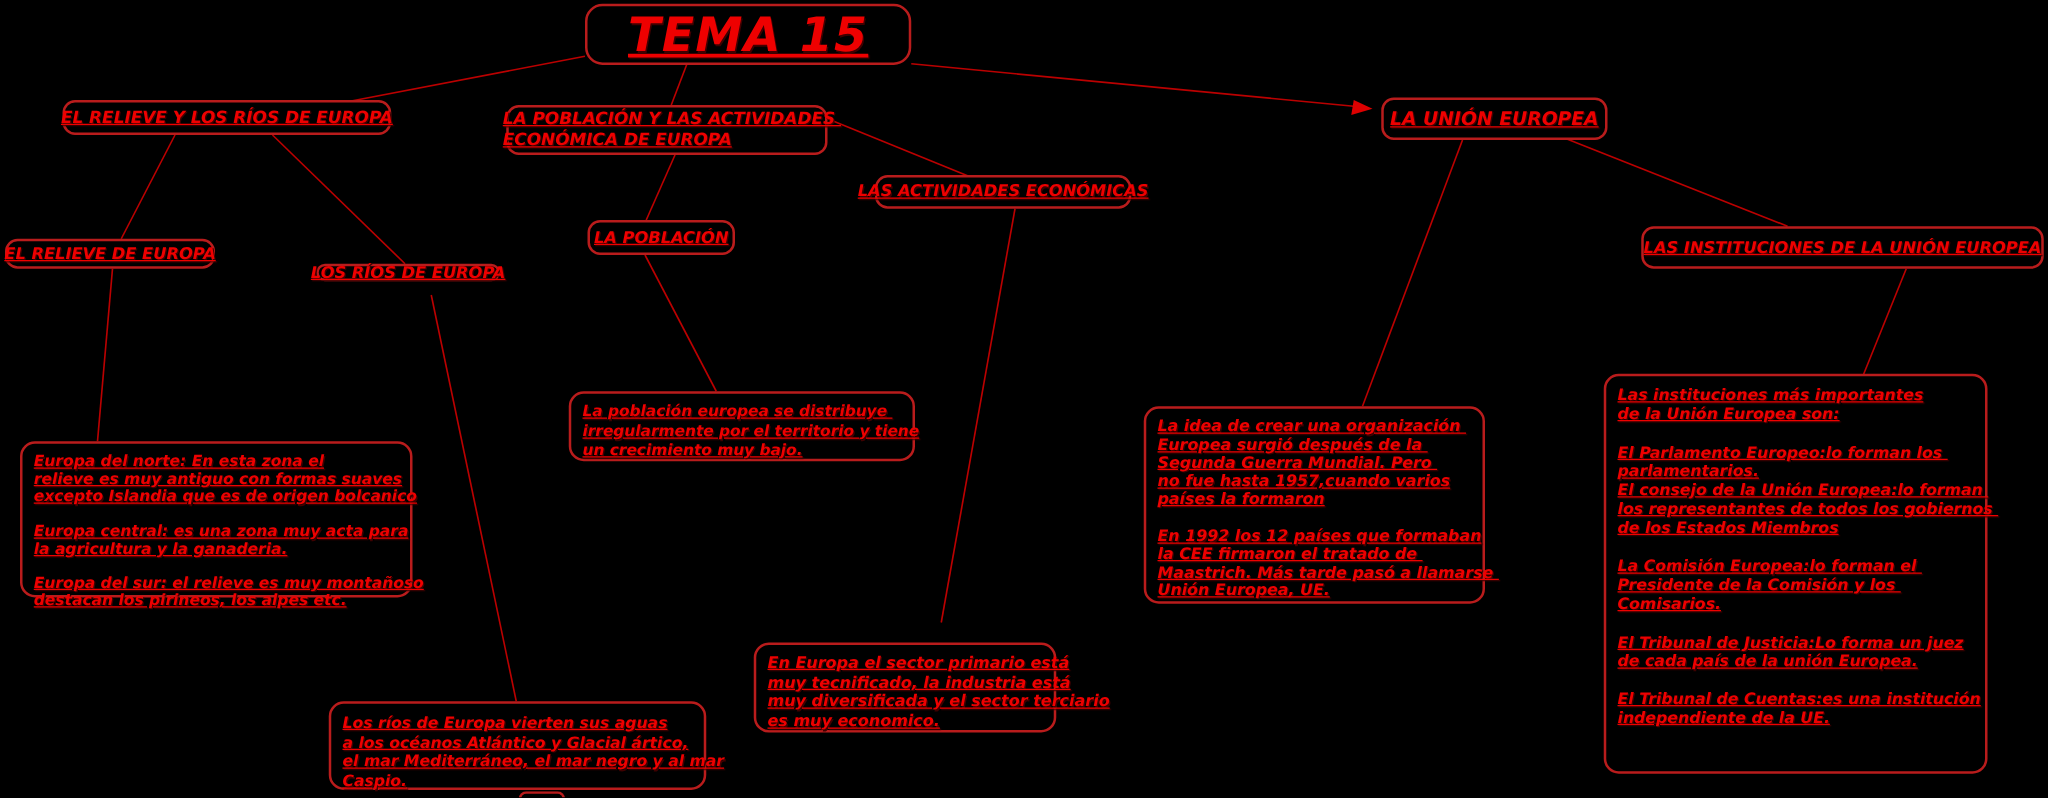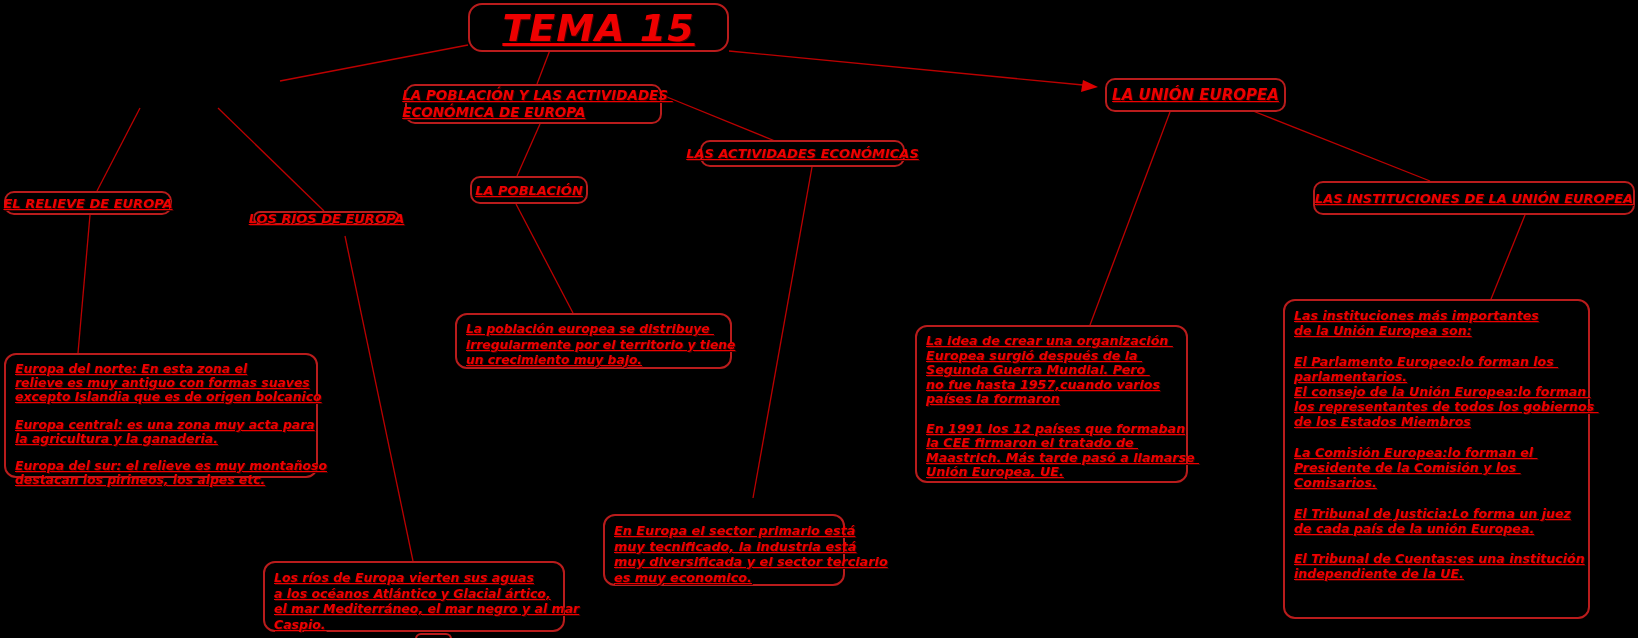--- a/index.html
+++ b/index.html
@@ -36,21 +36,21 @@
   }
   #n-title{left:468px;top:3px;width:261px;height:49px;font-size:38px;border-radius:14px;letter-spacing:1px;}
   #n-relieve-rios{left:50px;top:80px;width:263px;height:28px;font-size:13.5px;}
   #n-poblacion-act{left:405px;top:84px;width:257px;height:40px;font-size:13.5px;line-height:17px;justify-content:center;padding-left:8px;}
   #n-union{left:1105px;top:78px;width:181px;height:34px;font-size:15px;}
   #n-relieve{left:4px;top:191px;width:168px;height:24px;font-size:13px;}
   #n-rios{left:253px;top:211px;width:147px;height:14px;font-size:13px;}
   #n-poblacion{left:470px;top:176px;width:118px;height:28px;font-size:13px;}
   #n-actividades{left:700px;top:140px;width:205px;height:27px;font-size:13px;}
   #n-instituciones{left:1313px;top:181px;width:322px;height:34px;font-size:13px;}
-  #t-relieve{left:4px;top:353px;width:314px;height:125px;font-size:12.4px;line-height:13.9px;}
+  #t-relieve{left:16px;top:353px;width:314px;height:125px;font-size:12.4px;line-height:13.9px;}
   #t-rios{left:263px;top:561px;width:302px;height:71px;font-size:12.5px;line-height:15.5px;}
   #t-poblacion{left:455px;top:313px;width:277px;height:56px;font-size:12.3px;line-height:15.5px;}
   #t-actividades{left:603px;top:514px;width:242px;height:72px;font-size:12.8px;line-height:15.5px;}
   #t-union{left:915px;top:325px;width:273px;height:158px;font-size:12.7px;line-height:14.6px;}
   #t-instituciones{left:1283px;top:299px;width:307px;height:320px;font-size:12.6px;line-height:15.2px;}
   #n-cutoff{
     left:415px;top:633px;width:37px;height:8px;
     border-bottom:none;border-radius:6px 6px 0 0;
   }
 </style>
@@ -76,20 +76,23 @@
       <line x1="1253" y1="111" x2="1430" y2="181"></line>
       <line x1="1525" y1="215" x2="1487" y2="309"></line>
     </g>
     <polygon points="1098,87 1081,92 1083,80" fill="#dd0000"></polygon>
   </svg>
 
   <div class="node" id="n-title">
     <span>TEMA 15</span>
   </div>
 
+  <div class="node" id="n-relieve-rios">
+    <span>EL RELIEVE Y LOS RÍOS DE EUROPA</span>
+  </div>
 
   <div class="node" id="n-poblacion-act">
     <span>LA POBLACIÓN Y LAS ACTIVIDADES 
 ECONÓMICA DE EUROPA</span>
   </div>
 
   <div class="node" id="n-union">
     <span>LA UNIÓN EUROPEA</span>
   </div>
 
@@ -136,21 +139,21 @@
 muy tecnificado, la industria está
 muy diversificada y el sector terciario
 es muy economico.</div>
 
   <div class="note" id="t-union">La idea de crear una organización 
 Europea surgió después de la 
 Segunda Guerra Mundial. Pero 
 no fue hasta 1957,cuando varios
 países la formaron
 
-En 1991 los 12 países que formaban
+En 1992 los 12 países que formaban
 la CEE firmaron el tratado de 
 Maastrich. Más tarde pasó a llamarse 
 Unión Europea, UE.</div>
 
   <div class="note" id="t-instituciones">Las instituciones más importantes
 de la Unión Europea son:
 
 El Parlamento Europeo:lo forman los 
 parlamentarios.
 El consejo de la Unión Europea:lo forman 

